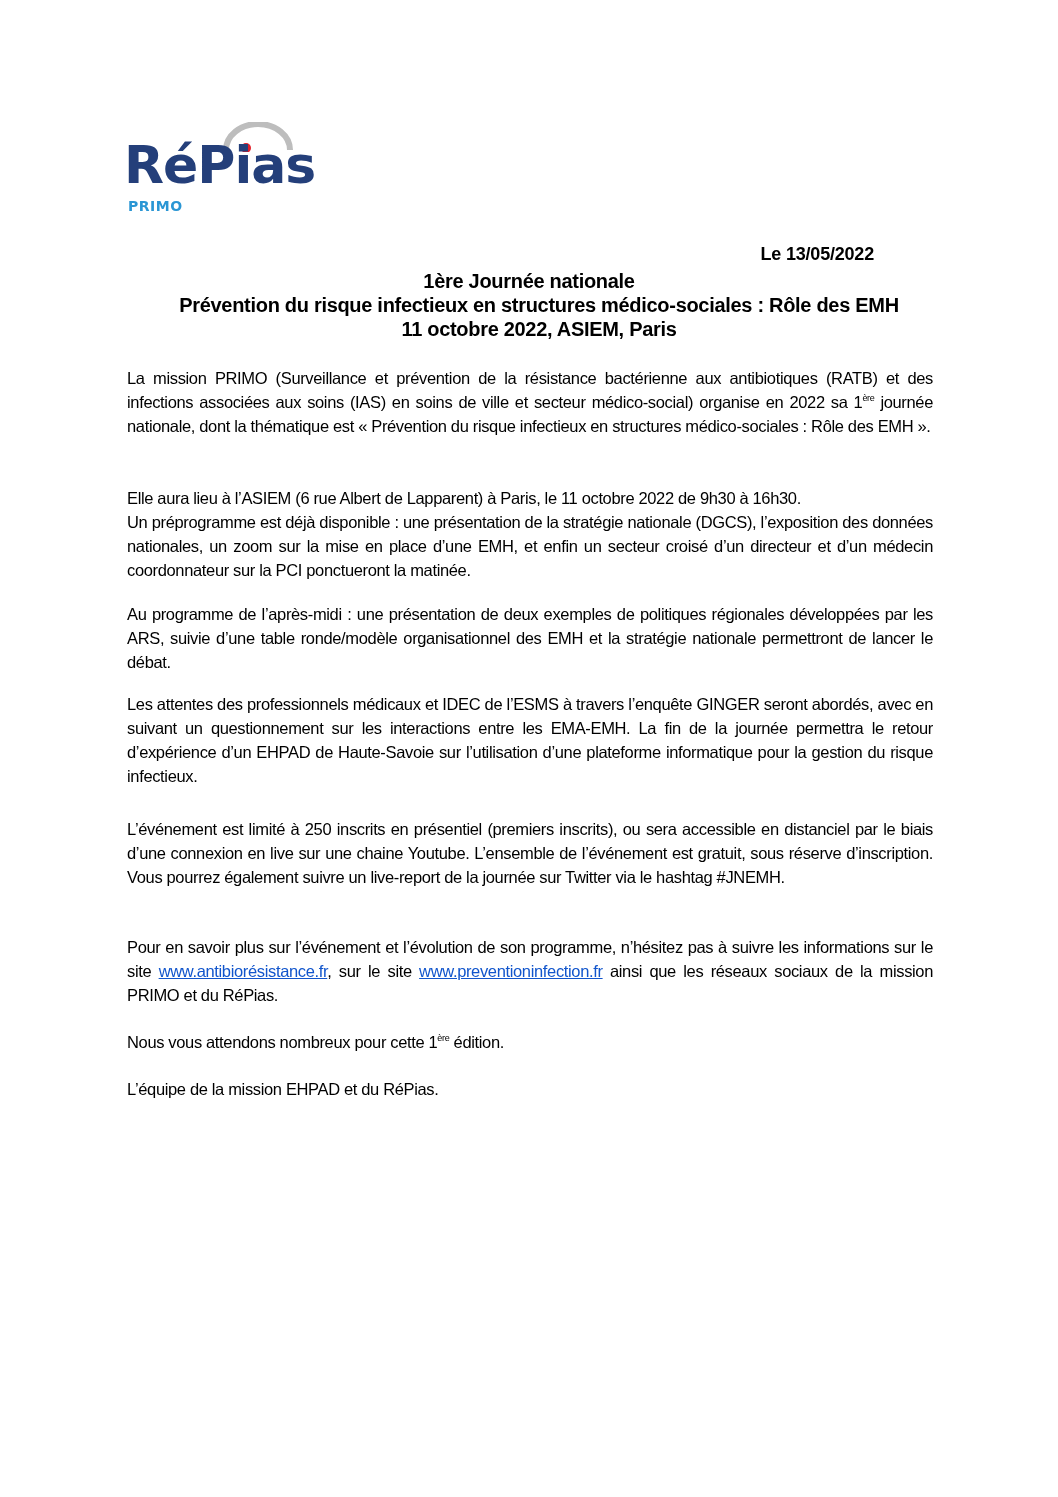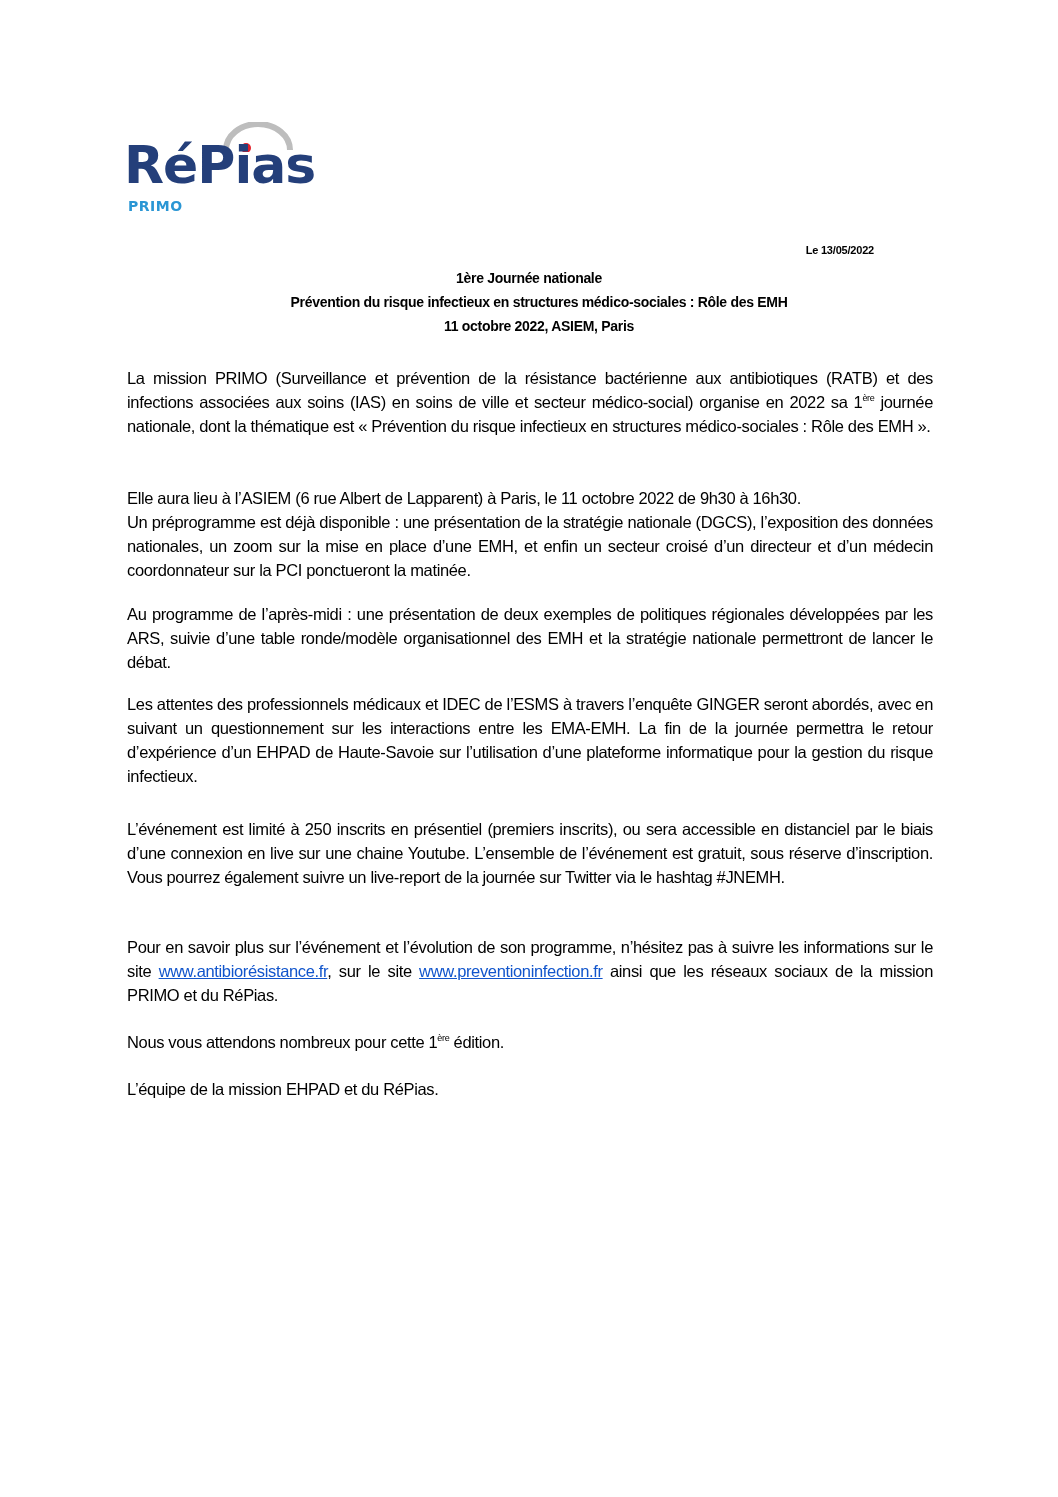--- a/index.html
+++ b/index.html
@@ -8,24 +8,24 @@
     .page { position: absolute; left: 0; top: 0; width: 1058px; height: 1497px; background: #fff; }
 
     .logo { position: absolute; left: 124px; top: 124px; width: 210px; height: 100px; }
     .logo svg { display: block; }
     .logo-word { position: absolute; left: 0; top: 15px; font-family: "DejaVu Sans", sans-serif;
                  font-size: 52px; font-weight: bold; color: #243f7a; letter-spacing: -1px; line-height: 1; }
     .logo-sub { position: absolute; left: 4px; top: 74px; font-family: "DejaVu Sans", sans-serif;
                 font-size: 14px; font-weight: bold; color: #2a96d4; letter-spacing: 0.5px; }
     .logo-arc { position: absolute; left: 94px; top: -2px; }
 
-    .date { position: absolute; right: 184px; top: 244px; font-weight: bold; font-size: 11px;
+    .date { position: absolute; right: 184px; top: 244px; font-weight: bold; font-size: 18px;
             font-family: "Liberation Sans", sans-serif; letter-spacing: -0.2px; }
     .heading { position: absolute; left: 0; width: 1058px; text-align: center; font-weight: bold;
-               font-size: 14px; letter-spacing: -0.3px; }
+               font-size: 20px; letter-spacing: -0.3px; }
     .h1 { top: 270px; }
     .h2 { top: 294px; left: 10px; }
     .h3 { top: 318px; left: 10px; }
 
     .body-text { position: absolute; left: 127px; width: 806px; font-size: 16.5px; line-height: 24px;
                  text-align: justify; letter-spacing: -0.35px; }
     .body-text p { margin: 0; }
     sup { font-size: 9px; vertical-align: 7px; line-height: 0; }
     .link { color: #1155cc; text-decoration: underline; }
   </style>

